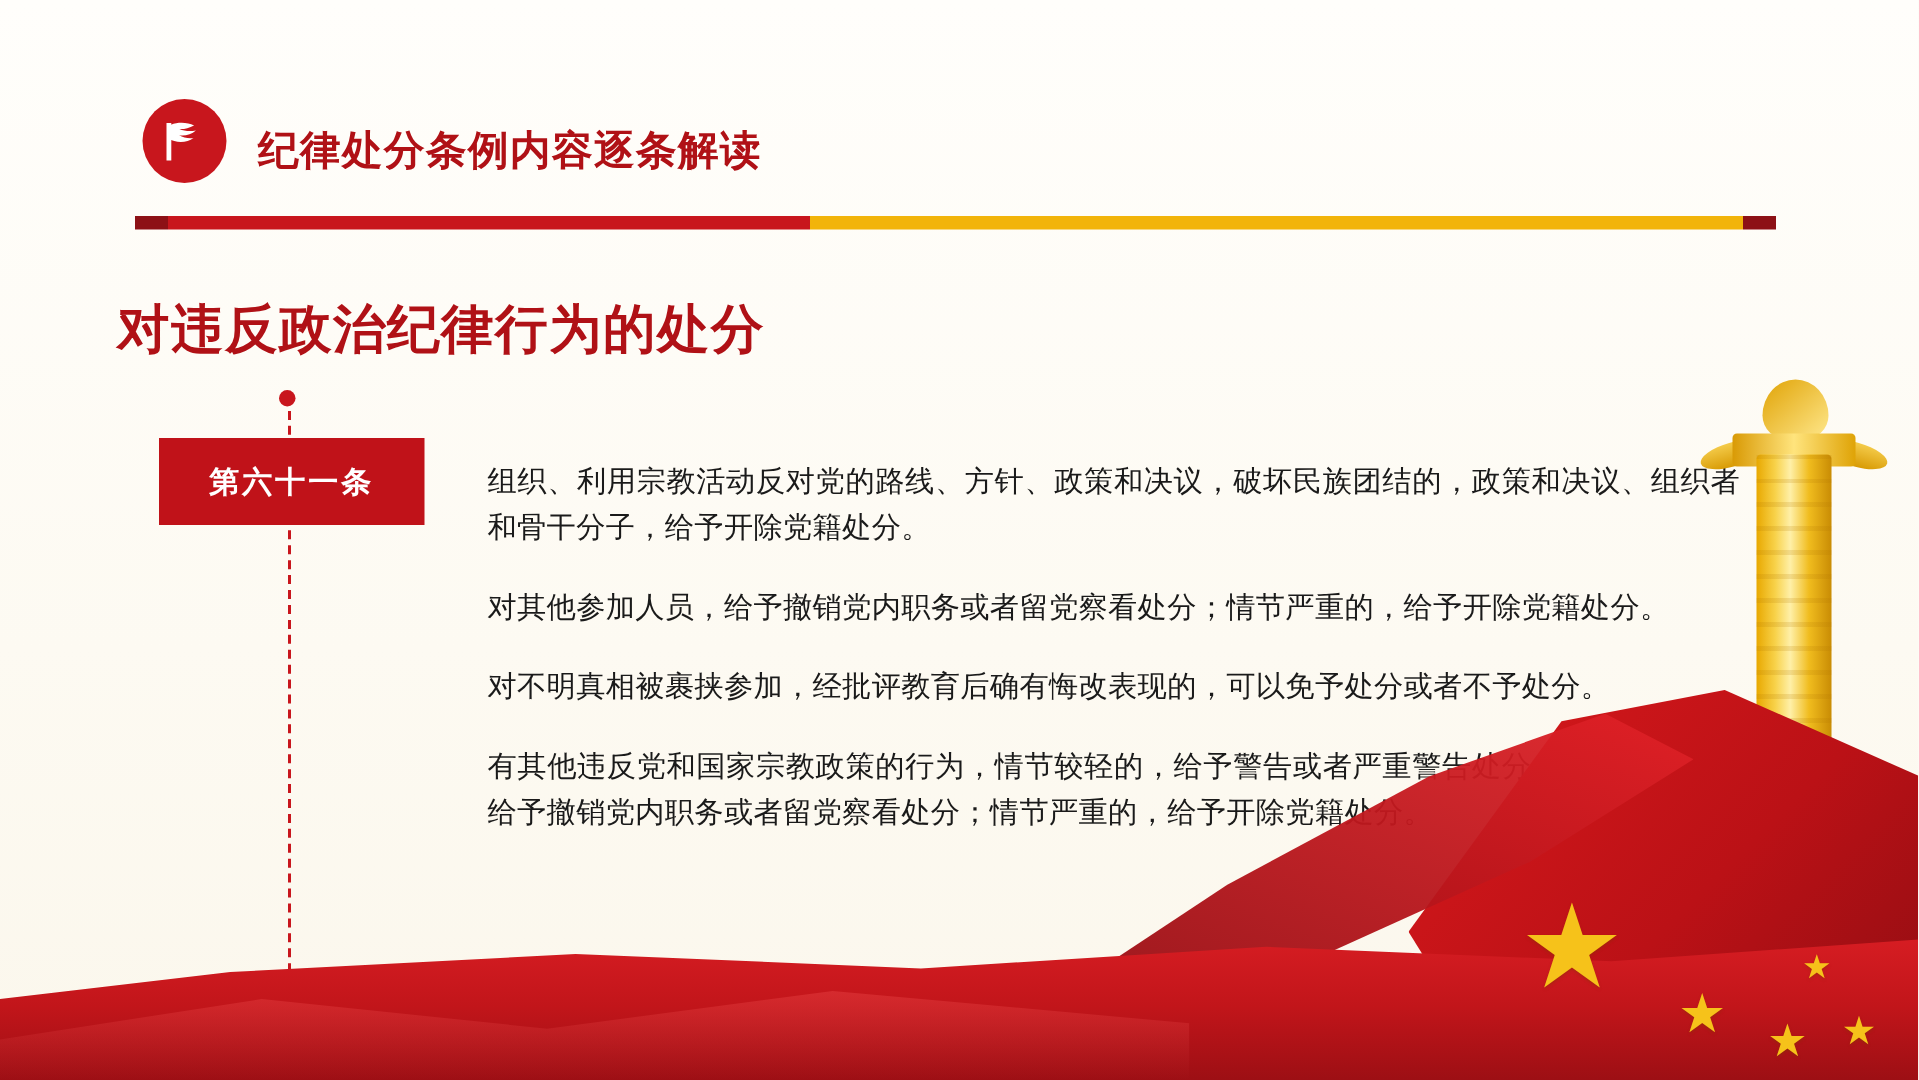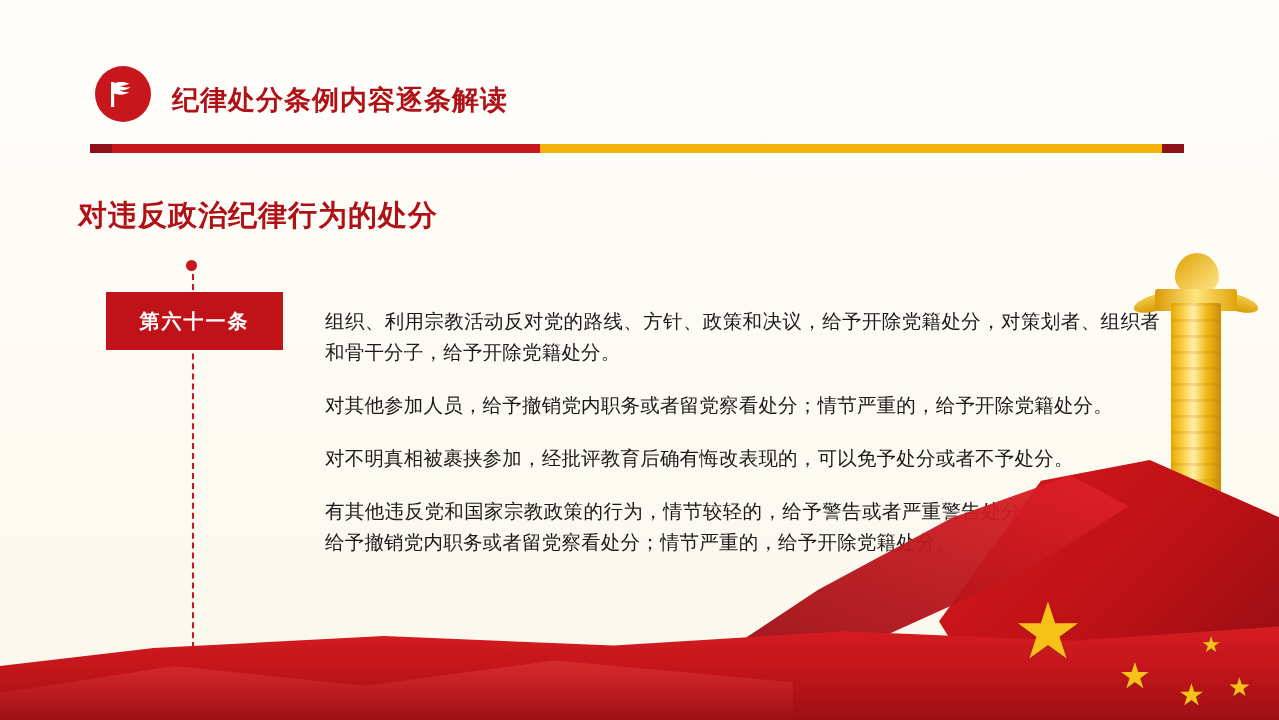--- a/index.html
+++ b/index.html
@@ -79,21 +79,21 @@
   .seg-dark-left  { left: 0;     width: 22px;  background: #8d1116; }
   .seg-red        { left: 22px;  width: 428px; background: #c8161d; }
   .seg-gold       { left: 450px; width: 622px; background: #f2b40a; }
   .seg-dark-right { left: 1072px;width: 22px;  background: #8d1116; }
 
   
   .section-title {
     position: absolute;
     left: 78px;
     top: 196px;
-    font-size: 29px;
+    font-size: 35px;
     font-weight: bold;
     color: #b01116;
     letter-spacing: 1px;
     white-space: nowrap;
   }
 
   
   .timeline {
     position: absolute;
     left: 192px;
@@ -306,21 +306,21 @@
 
   <div class="section-title">对违反政治纪律行为的处分</div>
 
   <div class="timeline-dot-top"></div>
   <div class="timeline"></div>
   <div class="timeline-arrow"></div>
 
   <div class="article-tag">第六十一条</div>
 
   <div class="body-text">
-    <p class="para">组织、利用宗教活动反对党的路线、方针、政策和决议，给予开除党籍处分，对策划者、组织者和骨干分子，给予开除党籍处分。</p>
+    <p class="para">组织、利用宗教活动反对党的路线、方针、政策和决议，破坏民族团结的，政策和决议、组织者和骨干分子，给予开除党籍处分。</p>
     <p class="para">对其他参加人员，给予撤销党内职务或者留党察看处分；情节严重的，给予开除党籍处分。</p>
     <p class="para">对不明真相被裹挟参加，经批评教育后确有悔改表现的，可以免予处分或者不予处分。</p>
     <p class="para">有其他违反党和国家宗教政策的行为，情节较轻的，给予警告或者严重警告处分；情节较重的，给予撤销党内职务或者留党察看处分；情节严重的，给予开除党籍处分。</p>
   </div>
 
   <div class="column-art">
     <div class="col-top-beast"></div>
     <div class="col-wing-l"></div>
     <div class="col-wing-r"></div>
     <div class="col-cap"></div>

